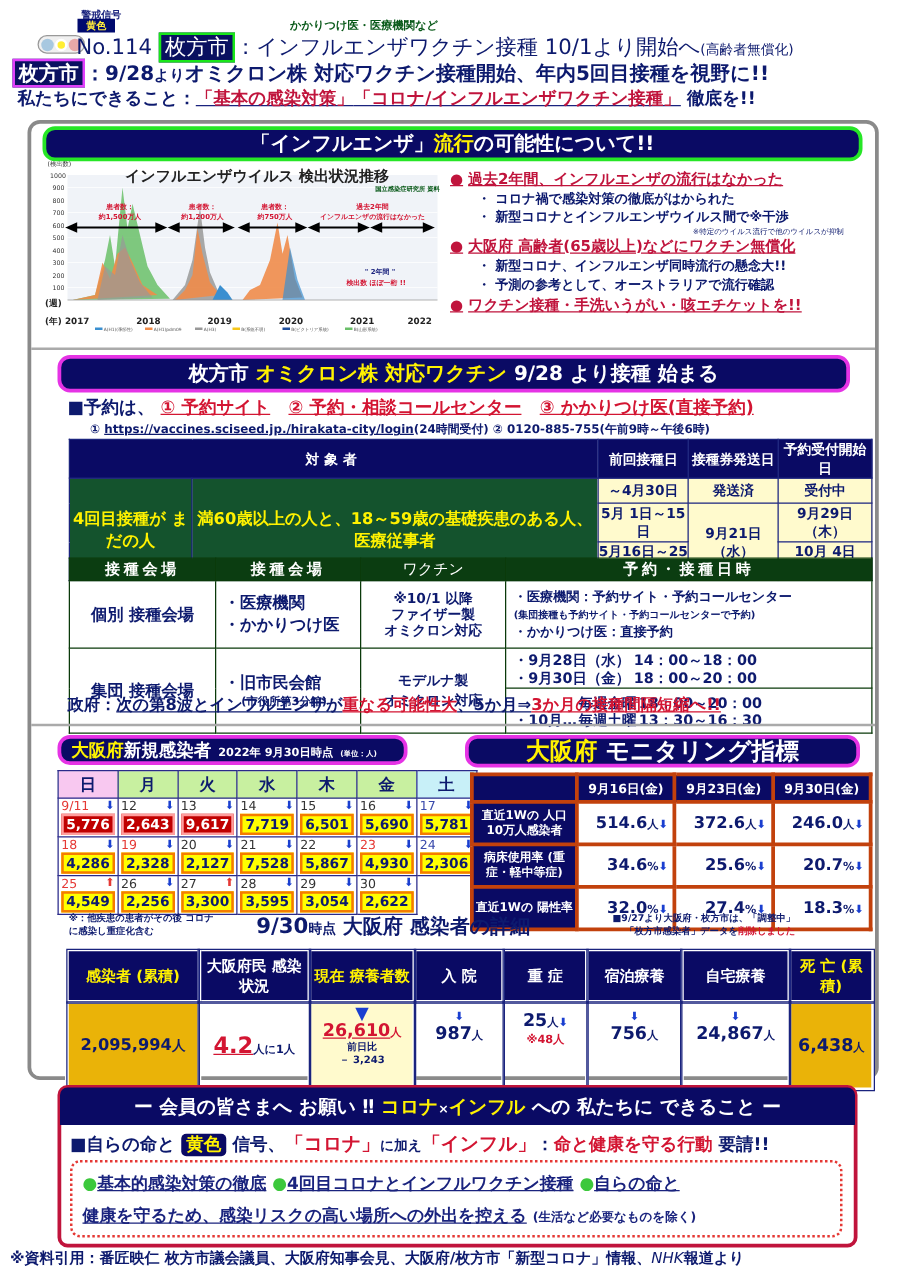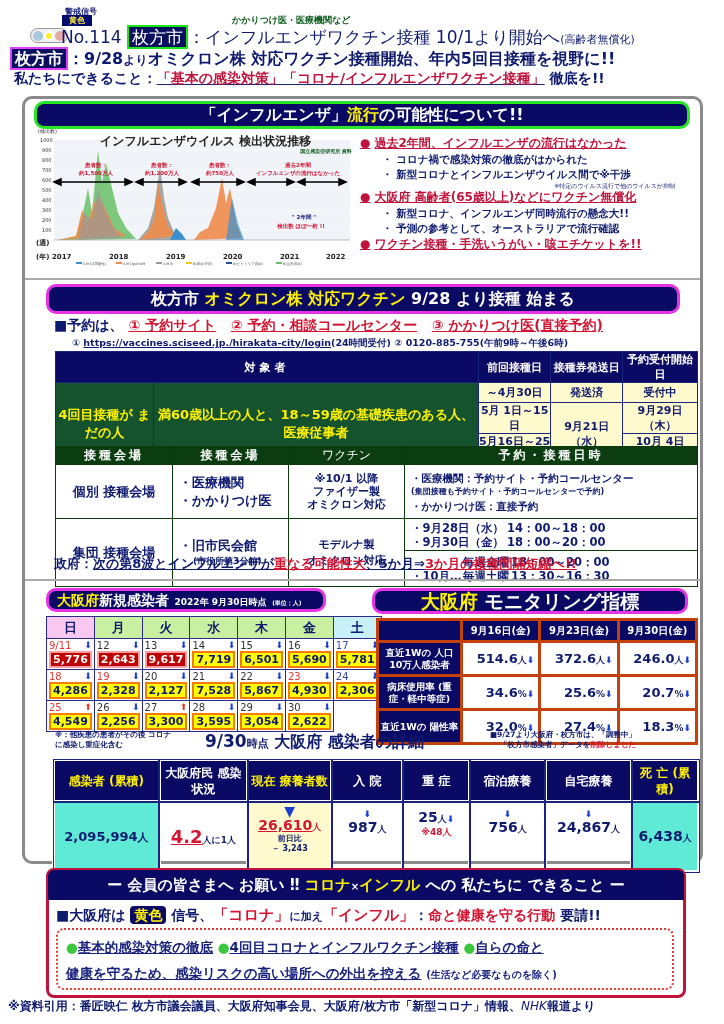--- a/index.html
+++ b/index.html
@@ -60,21 +60,21 @@
 .mon td,.mon th{border:3px solid #c2410c;font-weight:bold}
 .mon th{background:#0a0a64;color:#fff;height:22px;font-size:10px}
 .mon .rh{background:#0a0a64;color:#fff;font-size:9.5px;text-align:center;width:84px;line-height:12px}
 .mon .v{background:#fff;font-size:13px;text-align:right;padding-right:4px;height:34px;color:#0d1a6e}
 .mon .v small{font-size:9px}
 .mon .v i{font-style:normal;color:#1a3fd0;font-size:9px}
 
 .det{left:52px;top:758px;width:648px}
 .det th{background:#0a0a64;color:#fff;font-size:12px;font-weight:bold;height:42px;border:3px solid #fff;outline:1px solid #1a237e;line-height:16px}
 .det td{border:3px solid #fff;outline:1px solid #1a237e;text-align:center;font-weight:bold;color:#0d1a6e;font-size:14px;height:70px;vertical-align:middle}
-.gry{background:#5eead4}
+.gry{background:#eab308}
 
 .req{left:46px;top:868px;width:640px;height:130px;border:3px solid #c0143c;border-radius:8px;background:#fff}
 .foot{left:8px;top:998px;font-size:12px;font-weight:bold;color:#0d1a6e;white-space:nowrap}
 </style>
 </head>
 <body>
 
 <div class="abs sig-lbl">警戒信号</div>
 <div class="abs sig-badge">黄色</div>
 <div class="abs light">
@@ -544,21 +544,21 @@
     <td class="gry red"><span>6,438</span><small style="font-size:9px">人</small></td>
   </tr>
 </tbody>
   </table>
 
 <div class="abs req"></div>
 <div class="banner" style="left:48px;top:870px;width:636px;height:30px;border-radius:6px 6px 0 0;font-size:15px;line-height:30px;white-space:nowrap">
   <span>ー 会員の皆さまへ お願い ‼ </span><span class="yel">コロナ</span><span style="font-size:10px">×</span><span class="yel">インフル</span><span> への 私たちに できること ー</span>
 </div>
 <div class="abs b" style="left:56px;top:906px;font-size:14px;white-space:nowrap;color:#0d1a6e">
-  <span>■大阪府は</span>
+  <span>■自らの命と</span>
   <span style="background:#0a0a64;color:#fff200;padding:1px 4px;border-radius:4px">黄色</span>
   <span>信号、</span><span class="red" style="font-size:15px">「コロナ」</span><span style="font-size:11px">に加え</span><span class="red" style="font-size:15px">「インフル」</span><span>：</span><span class="red">命と健康を守る行動</span><span> 要請!!</span>
 </div>
 <div class="abs b" style="left:56px;top:928px;width:618px;height:62px;border:2px dotted #e53935;border-radius:8px;padding:4px 8px;font-size:13.5px;line-height:26px;color:#1a237e;white-space:nowrap">
   <div><span style="color:#3cc83c">●</span><u>基本的感染対策の徹底</u>
   <span style="color:#3cc83c">●</span><u>4回目コロナとインフルワクチン接種</u>
   <span style="color:#3cc83c">●</span><u>自らの命と</u></div>
   <div><u>健康を守るため、感染リスクの高い場所への外出を控える</u> <span style="font-size:10px">(生活など必要なものを除く)</span></div>
 </div>
 

